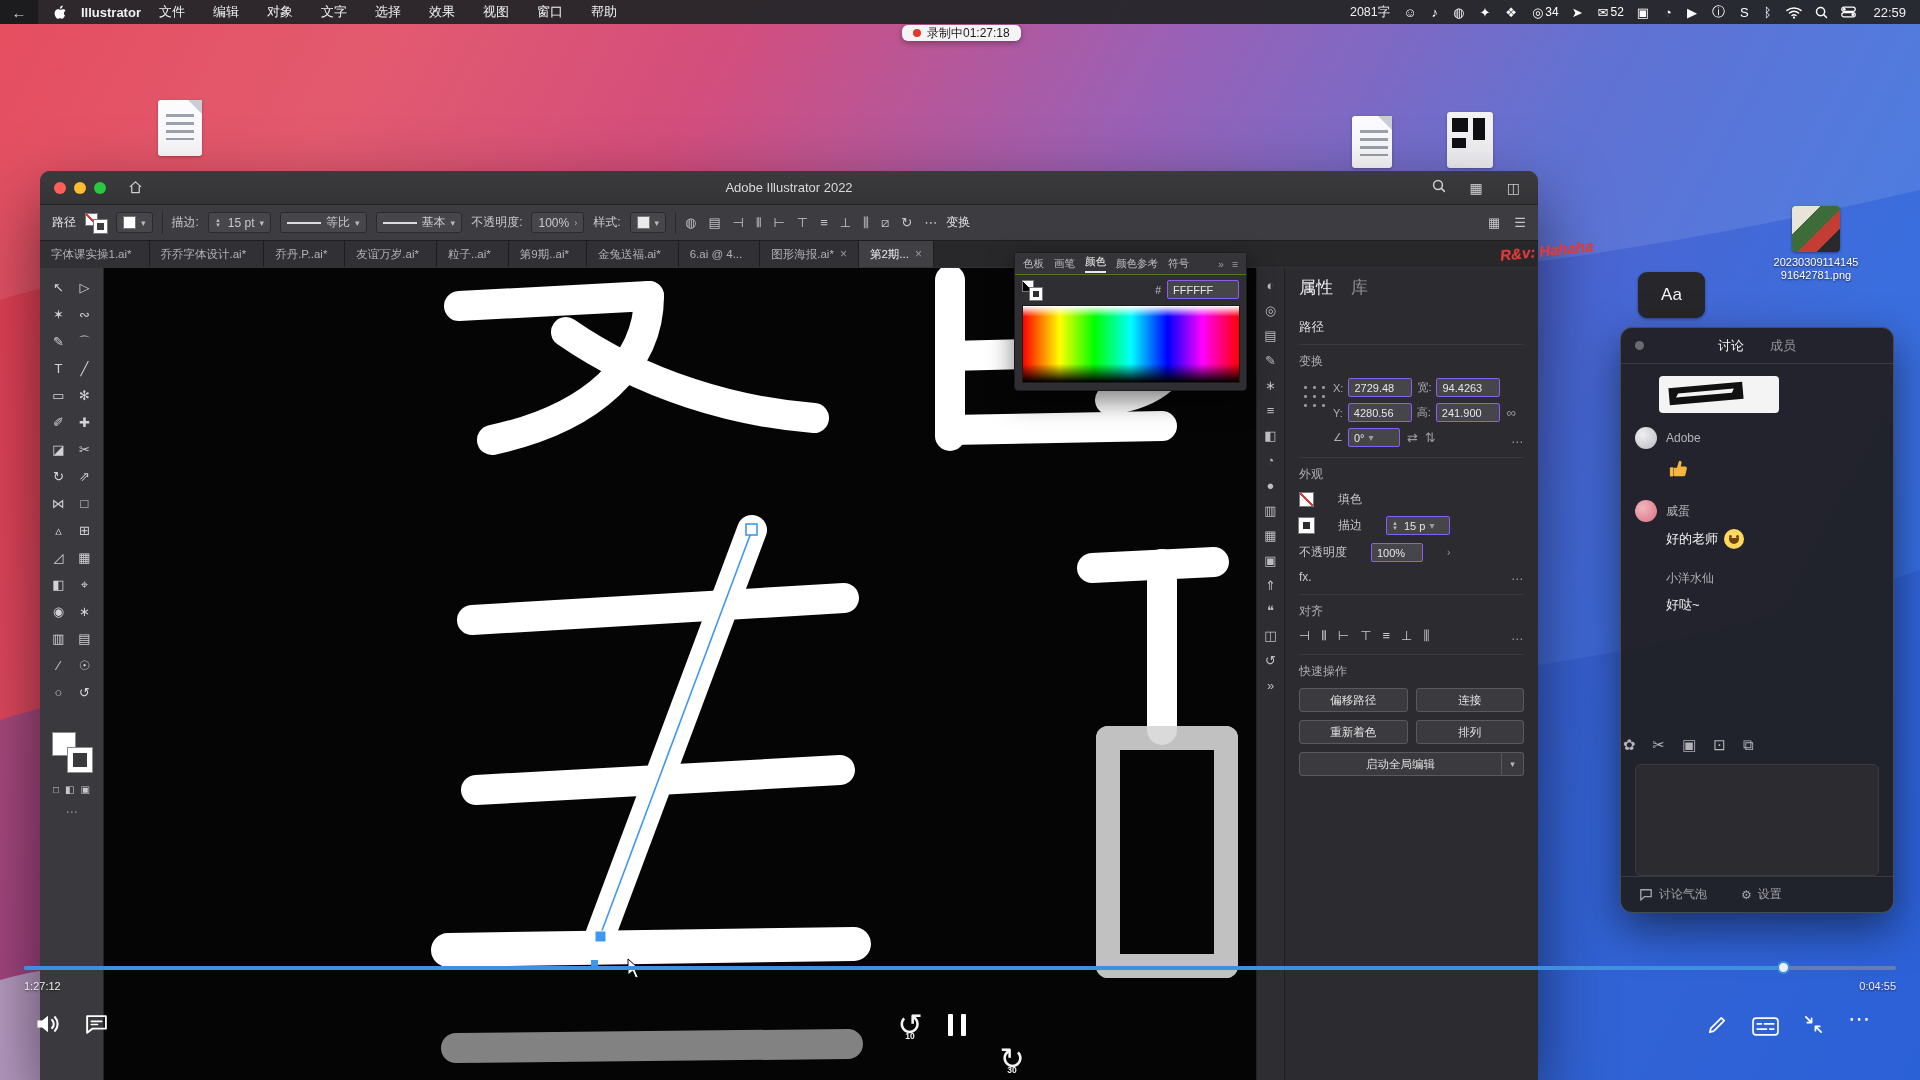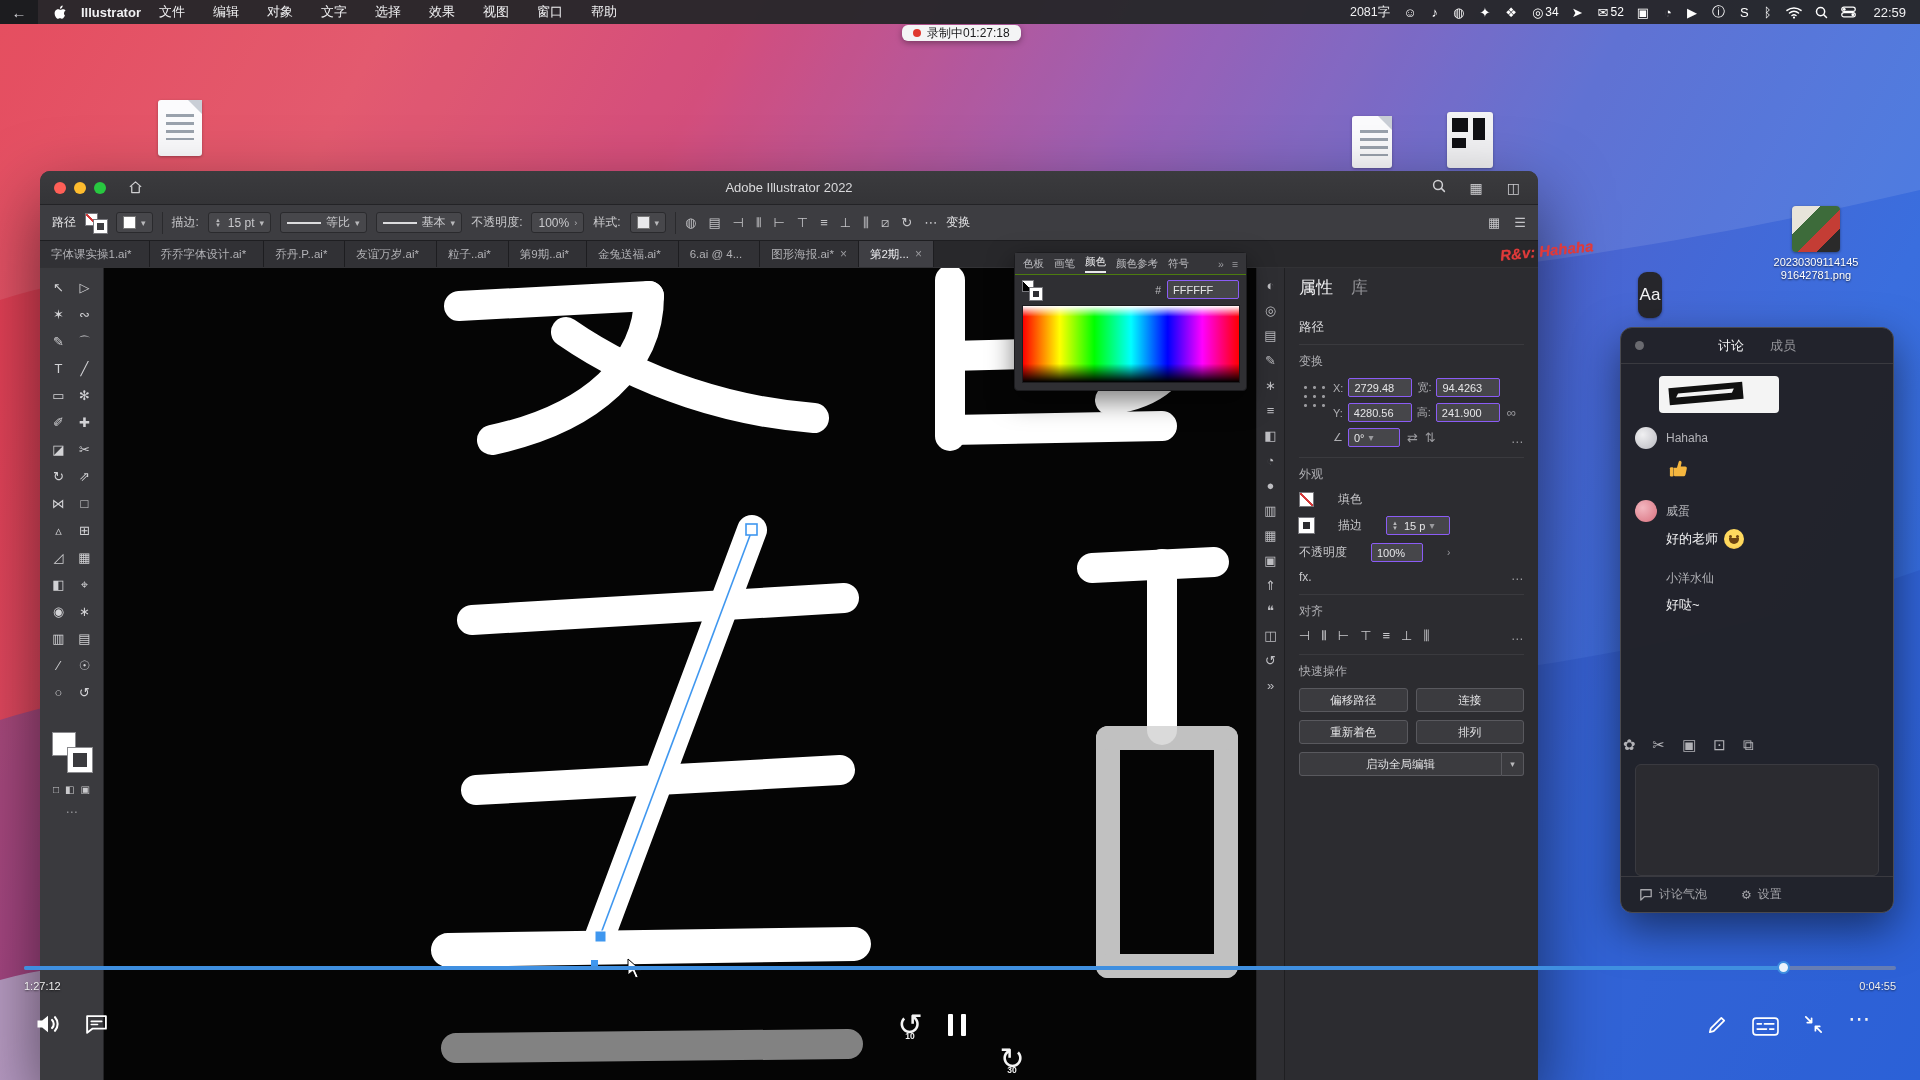--- a/index.html
+++ b/index.html
@@ -32,21 +32,21 @@
   .dt-doc:before{content:"";position:absolute;left:8px;top:14px;width:28px;height:26px;
     background:repeating-linear-gradient(#9aa2ad 0 3px,transparent 3px 8px)}
   .dt-doc:after{content:"";position:absolute;right:0;top:0;border:7px solid #c9ced6;border-left-color:transparent;border-bottom-color:transparent}
   .dt-grid{position:absolute;left:1447px;top:112px;width:46px;height:56px;background:#f2f2f4;border-radius:3px;box-shadow:0 1px 3px rgba(0,0,0,.3);
     background-image:linear-gradient(#101014 0 0),linear-gradient(#101014 0 0),linear-gradient(#101014 0 0);
     background-size:16px 14px,12px 22px,14px 10px;background-position:5px 6px,26px 6px,5px 26px;background-repeat:no-repeat}
   .dt-png{position:absolute;left:1792px;top:206px;width:48px;height:46px;border-radius:4px;box-shadow:0 1px 3px rgba(0,0,0,.4);
     background:linear-gradient(135deg,#e8e4da 0 30%,#3d6b3a 30% 55%,#c43d35 55% 75%,#2a2a2a 75%)}
   .dt-png-label{position:absolute;left:1742px;top:256px;width:148px;text-align:center;color:#fff;font-size:11px;line-height:13px;
     text-shadow:0 1px 2px rgba(0,0,0,.7);white-space:pre-line}
-  .dt-aa{position:absolute;left:1638px;top:272px;width:24px;height:46px;background:#26262b;border-radius:9px;
+  .dt-aa{position:absolute;left:1638px;top:272px;width:67px;height:46px;background:#26262b;border-radius:9px;
     display:flex;align-items:center;justify-content:center;color:#f2f2f4;font-size:17px;box-shadow:0 1px 3px rgba(0,0,0,.4)}
 
   
   .wmark{position:absolute;left:1500px;top:242px;color:#e03a3a;font-size:15px;font-style:italic;font-weight:bold;
     transform:rotate(-6deg);z-index:30;text-shadow:0 0 1px rgba(224,58,58,.6)}
 
   
   .ai-win{position:absolute;left:40px;top:171px;width:1498px;height:909px;background:#323235;border-radius:10px 10px 0 0;
     box-shadow:0 28px 70px rgba(0,0,0,.55);z-index:10;overflow:hidden}
   .ti-bar{height:34px;background:linear-gradient(#3b3b3e,#343437);display:flex;align-items:center;position:relative;border-bottom:1px solid #232326}
@@ -706,21 +706,21 @@
       <span class="ch-tab">成员</span>
     </div>
     <div class="ch-body">
       <div class="ch-thumb">
           <span class="blk"></span>
         </div>
 
       <div class="msg">
         <div class="msg-head">
           <span class="avatar"></span>
-          <span class="msg-user">Hahaha</span>
+          <span class="msg-user">Adobe</span>
         </div>
         <div class="msg-text">
           <svg width="26" height="26" viewBox="0 0 24 24">
             <path fill="#f5b63f" d="M7.2 10.8h2.9l1.5-5c.3-1 .9-1.5 1.7-1.3.9.2 1.2 1.1 1 2.1l-.7 3.2h4.1c1 0 1.7.9 1.5 1.9l-1.2 5.3c-.2 1-1.1 1.8-2.1 1.8H9.2c-.7 0-1.5-.3-2-.8z"></path>
             <rect x="3.6" y="10.3" width="3.3" height="8.6" rx="1.1" fill="#f5b63f"></rect>
           </svg>
         </div>
       </div>
 
       <div class="msg">

